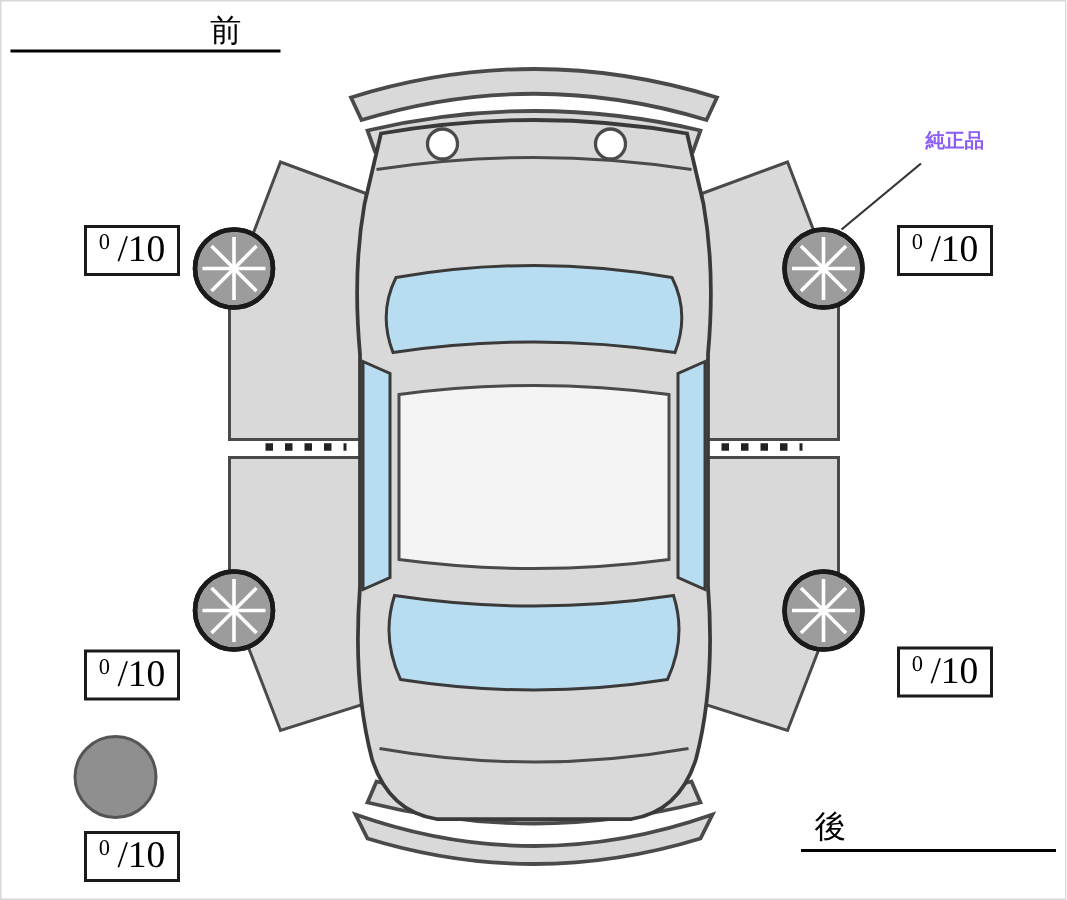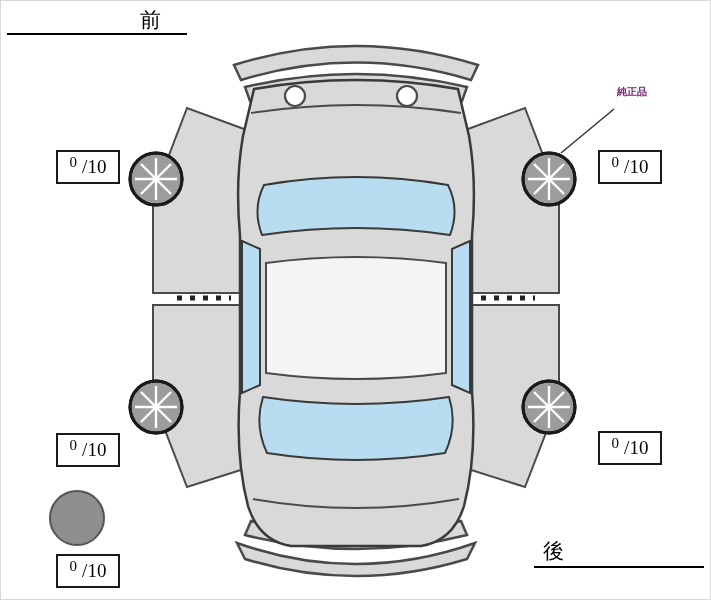--- a/index.html
+++ b/index.html
@@ -26,41 +26,41 @@
   .rear-label{left:542px;top:536px;}
   .dir-underline{
     position:absolute;height:2px;background:#000;
   }
   .front-underline{left:6px;top:32px;width:180px;}
   .rear-underline{left:533px;top:565px;width:170px;}
 
   .genuine-label{
     position:absolute;
     left:616px;top:84px;
-    font-size:10px;
+    font-size:13px;
     font-weight:bold;
-    color:#701a75;
+    color:#8b5cf6;
   }
 
   .score-box{
     position:absolute;
     width:64px;height:34px;
     border:2px solid #1a1a1a;
     background:#fff;
     box-sizing:border-box;
     display:flex;align-items:center;justify-content:center;
     font-family:"Liberation Serif", serif;
   }
   .score-val{
     font-size:15px;
     transform:translateY(-5px);
     margin-right:5px;
   }
   .score-den{
-    font-size:19px;
+    font-size:25px;
   }
 
   .spare-tire{
     position:absolute;
     left:48px;top:489px;
     width:56px;height:56px;
     border-radius:50%;
     background:#8f8f8f;
     border:2px solid #555;
     box-sizing:border-box;

